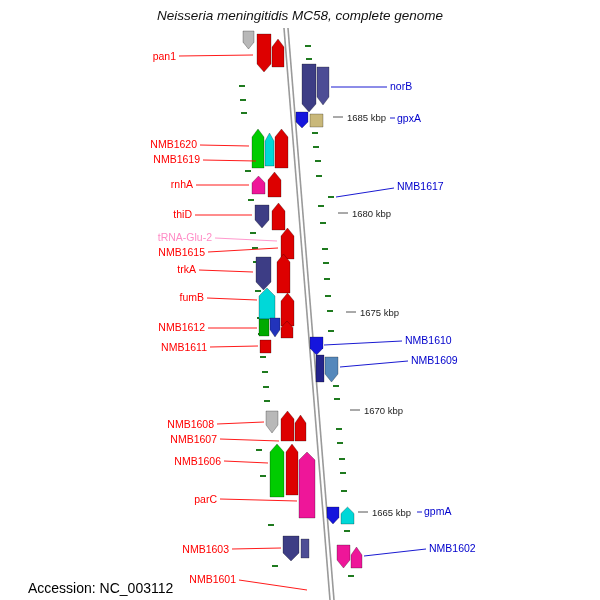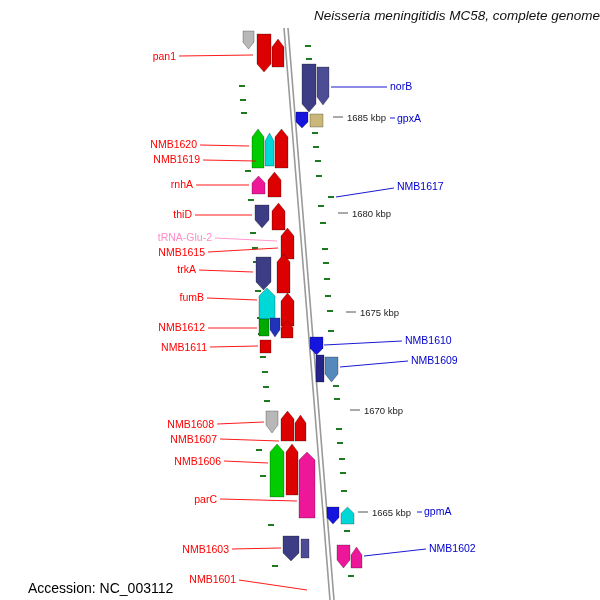--- a/index.html
+++ b/index.html
@@ -1,19 +1,19 @@
 <!DOCTYPE html>
 <html><head>
 <meta charset="utf-8">
 <style>
   html,body{margin:0;padding:0;background:#ffffff;}
   .viewport{position:relative;width:600px;height:600px;overflow:hidden;
     font-family:"Liberation Sans",sans-serif;background:#ffffff;}
   .viewport svg{position:absolute;left:0;top:0;}
-  .title{position:absolute;top:8px;left:0;width:100%;text-align:right;
+  .title{position:absolute;top:8px;left:0;width:100%;text-align:center;
     font-style:italic;font-size:13.5px;color:#111111;}
   .status{position:absolute;bottom:0;left:0;width:100%;height:20px;
     font-size:14px;color:#000000;margin-left:20px;}
   .status span{position:absolute;bottom:4px;white-space:nowrap;}
   .acc{left:8px;}
   .sum{left:255px;}
   text{font-family:"Liberation Sans",sans-serif;}
 </style>
 </head>
 <body>

